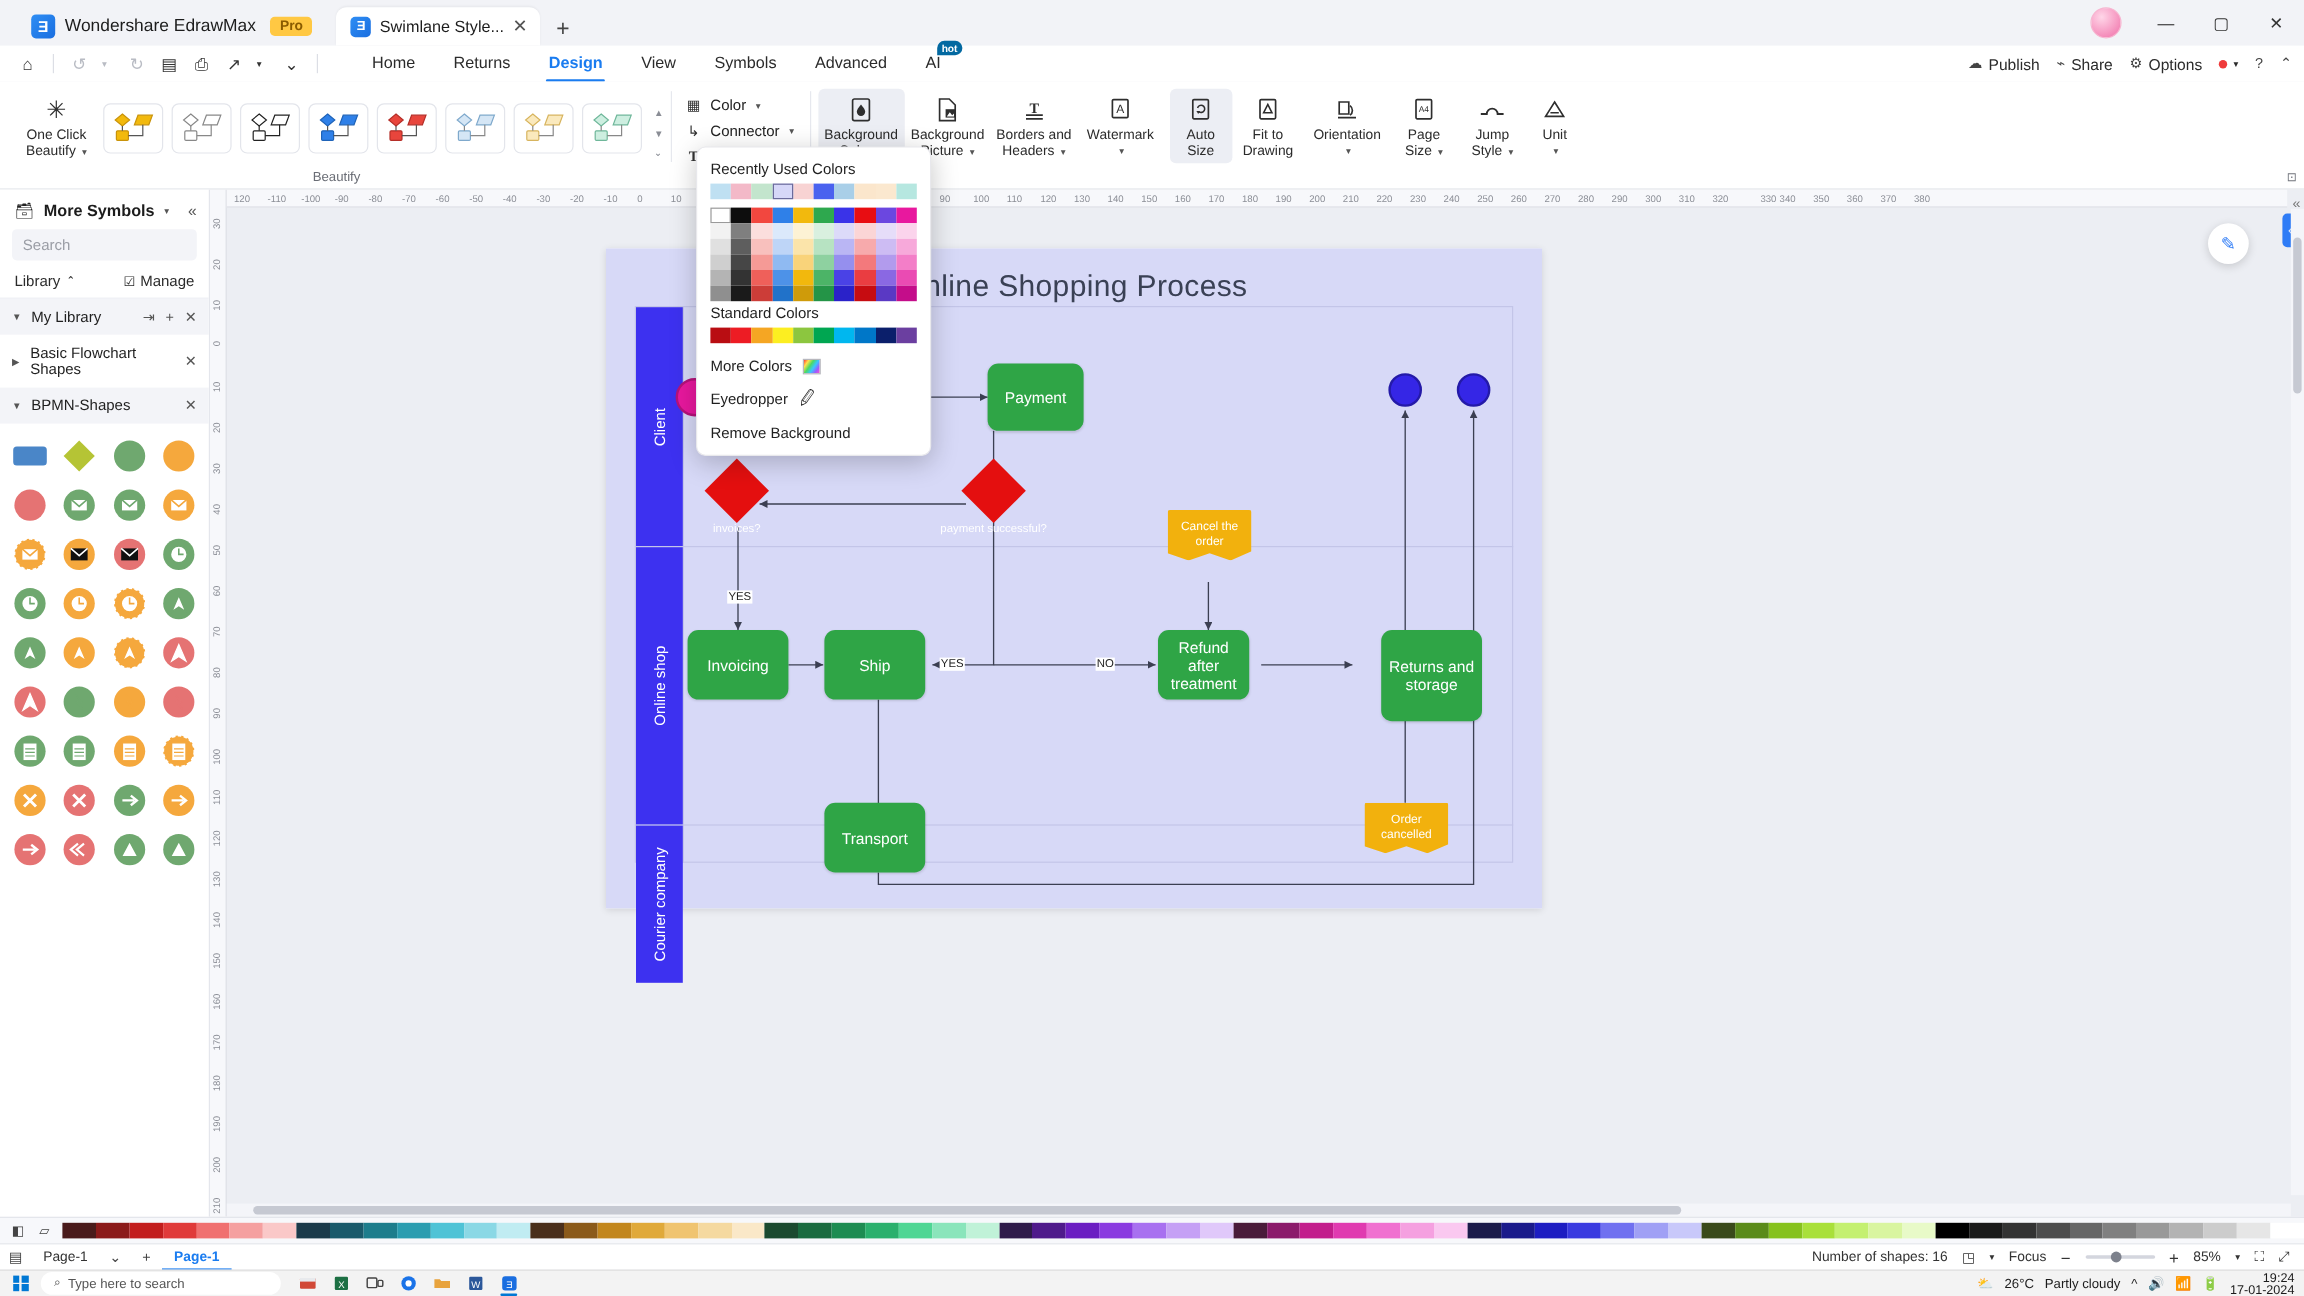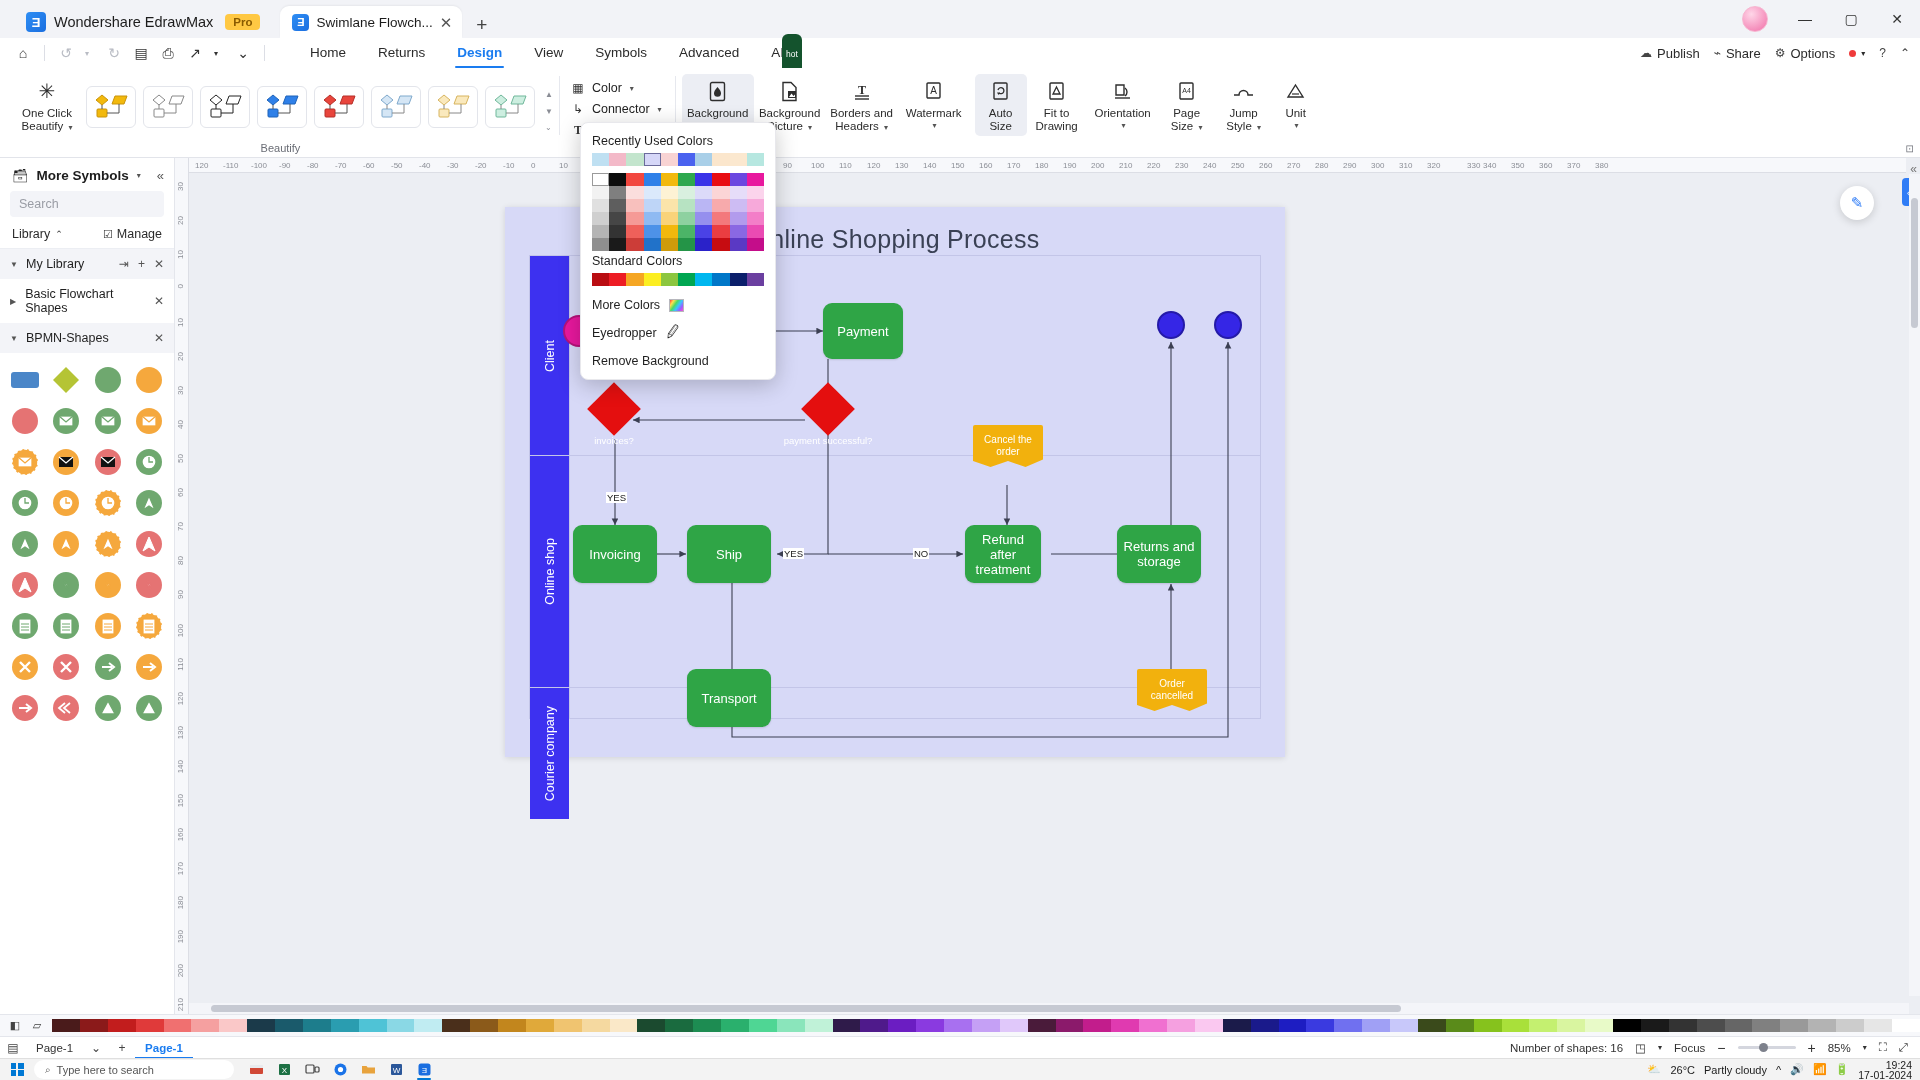--- a/index.html
+++ b/index.html
@@ -54,22 +54,22 @@
   .qat { display:flex; align-items:center; gap:1px; }
   .qicon { width:26px; height:24px; display:flex; align-items:center; justify-content:center;
            font-size:14px; color:#333; cursor:pointer; border-radius:4px; }
   .qicon.dim { color:#b9bcc4; }
   .qsep { width:1px; height:16px; background:#dcdee5; margin:0 7px; }
   .menu-items { display:flex; align-items:center; gap:0; margin-left:22px; }
   .mitem { padding:0 16px; height:30px; line-height:30px; font-size:13.5px; color:#2b2b2b; cursor:pointer; position:relative; }
   .mitem.active { color:#1a7cf0; font-weight:bold; }
   .mitem.active::after { content:""; position:absolute; left:14px; right:14px; bottom:0; height:2.5px; background:#1a7cf0; border-radius:2px; }
   .hot-badge {
-    position:absolute; top:-4px; right:-2px; background:#14532d; color:#fff;
-    font-size:8.5px; padding:15px 4px; border-radius:6px 6px 6px 0; line-height:1.2;
+    position:absolute; top:-4px; right:-2px; background:#0369a1; color:#fff;
+    font-size:8.5px; padding:1px 4px; border-radius:6px 6px 6px 0; line-height:1.2;font-weight:bold;
   }
   #menu-right { margin-left:auto; display:flex; align-items:center; gap:14px; font-size:13px; color:#2b2b2b; }
   .mr-item { display:flex; align-items:center; gap:5px; cursor:pointer; }
   .mr-icon { font-size:12px; color:#444; }
   .dot-red { width:7px; height:7px; border-radius:50%; background:#ef3b3b; display:inline-block; }
 
   
   #ribbon { height:90px; background:#ffffff; display:flex; align-items:stretch;
             border-bottom:1px solid #e2e4ea; position:relative; padding-left:4px;}
   .rgroup { display:flex; flex-direction:column; position:relative; padding:0 4px; }
@@ -249,21 +249,21 @@
 <body>
 
 <div id="titlebar">
   <div class="app-tab">
     <div class="app-logo">Ǝ</div>
     <div class="app-name">Wondershare EdrawMax</div>
     <div class="pro-badge">Pro</div>
   </div>
   <div class="doc-tab">
     <div class="app-logo" style="width:17px;height:17px;font-size:11px;">Ǝ</div>
-    <div class="label">Swimlane Flowch...</div>
+    <div class="label">Swimlane Style...</div>
     <div class="tab-close">✕</div>
   </div>
   <div class="new-tab">+</div>
   <div id="win-right">
     <div class="avatar-wrap">
         <div class="avatar"></div>
       </div>
     <div class="wbtn">—</div>
     <div class="wbtn">▢</div>
     <div class="wbtn close">✕</div>
@@ -1106,21 +1106,21 @@
 
     <div class="node dec" style="left:90px; top:183px; width:38px; height:38px;"></div>
     <div class="dec-lbl" style="left:60px; top:228px; width:98px;">invoices?</div>
 
     <div class="node dec" style="left:304px; top:183px; width:38px; height:38px;"></div>
     <div class="dec-lbl" style="left:264px; top:228px; width:118px;">payment successful?</div>
 
     <div class="node proc" style="left:68px; top:318px; width:84px; height:58px;">Invoicing</div>
     <div class="node proc" style="left:182px; top:318px; width:84px; height:58px;">Ship</div>
     <div class="node proc" style="left:460px; top:318px; width:76px; height:58px;">Refund after treatment</div>
-    <div class="node proc" style="left:612px; top:318px; width:84px; height:58px;">Returns and storage</div>
+    <div class="node proc" style="left:646px; top:318px; width:84px; height:76px;">Returns and storage</div>
     <div class="node proc" style="left:182px; top:462px; width:84px; height:58px;">Transport</div>
 
     <div class="node doc" style="left:468px; top:218px; width:70px; height:42px;">Cancel the order</div>
     <div class="node doc" style="left:632px; top:462px; width:70px; height:42px;">Order cancelled</div>
 
     <div class="node term" style="left:652px; top:104px; width:28px; height:28px;"></div>
     <div class="node term" style="left:709px; top:104px; width:28px; height:28px;"></div>
 
     <div class="elbl" style="left:101px; top:285px;">YES</div>
     <div class="elbl" style="left:278px; top:341px;">YES</div>

